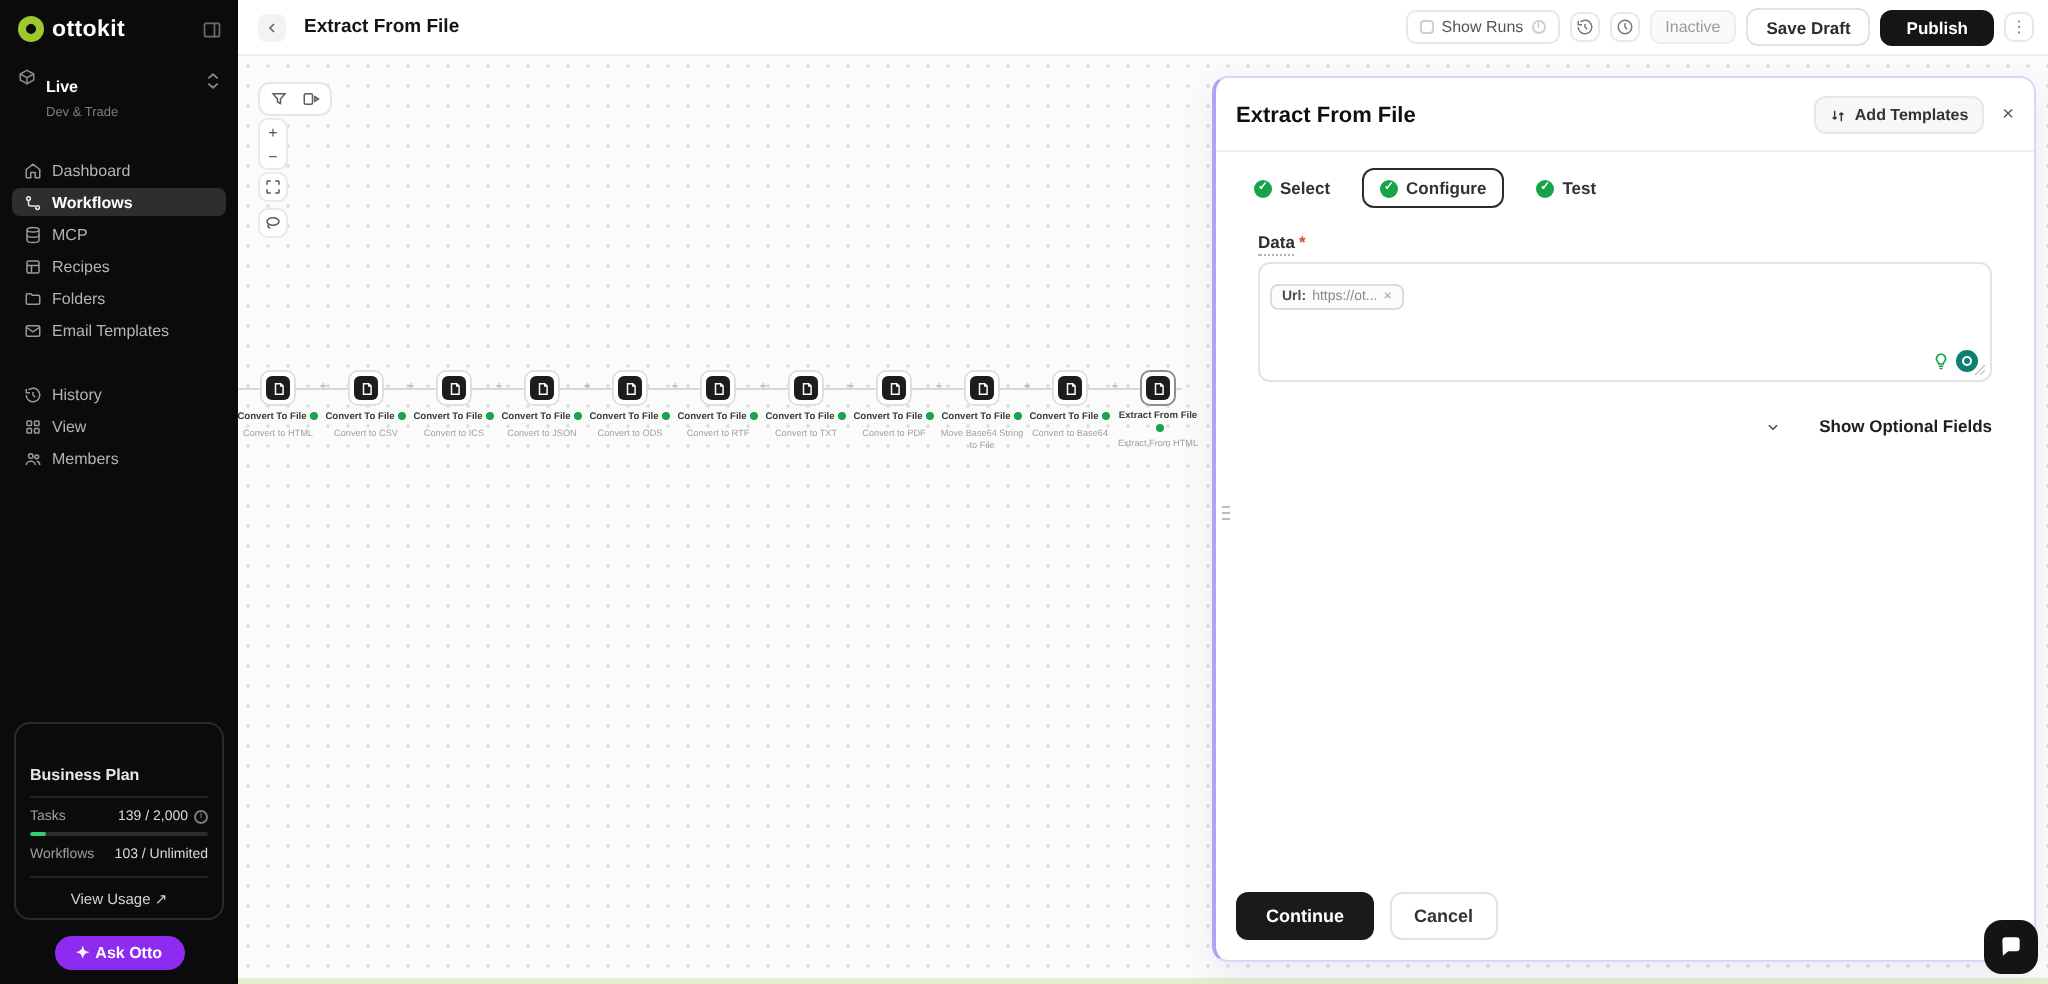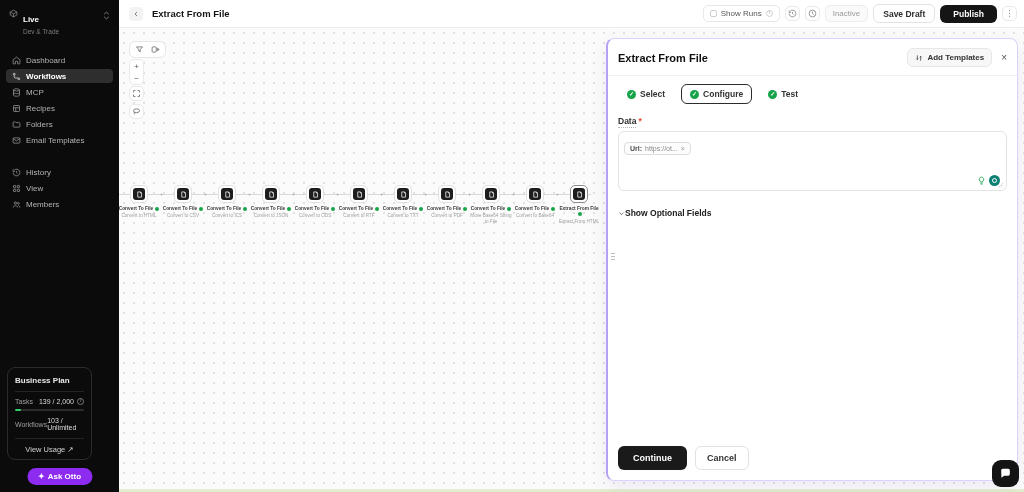--- a/index.html
+++ b/index.html
@@ -17,21 +17,21 @@
   .env-ic { color:#8a8a8a; margin-right:5px; margin-top:1px; display:flex; }
   .env-name { color:#fff; font-size:8px; font-weight:700; line-height:1.2; }
   .env-sub { color:#7d7d7d; font-size:6.5px; margin-top:2px; }
   .env-chev { margin-left:auto; color:#8a8a8a; display:flex; flex-direction:column; gap:1px; align-items:center; margin-top:3px; }
   .nav { padding:14px 6px 0; }
   .nav-item { display:flex; align-items:center; gap:5px; padding:3px 6px; height:14px; border-radius:4px; color:#b3b3b3; font-size:8px; margin-bottom:2px; cursor:pointer; }
   .nav-item .ni { display:flex; color:#9a9a9a; }
   .nav-item.active { background:#2e2e2e; color:#fff; font-weight:700; }
   .nav-item.active .ni { color:#e8e8e8; }
   .nav-gap { height:16px; }
-  .plan-card { position:absolute; left:7px; width:85px; bottom:32px; border:1px solid #2b2b2b; border-radius:8px; padding:8px 7px 5px; }
+  .plan-card { position:absolute; left:7px; width:105px; bottom:32px; border:1px solid #2b2b2b; border-radius:8px; padding:21px 7px 5px; }
   .plan-title { color:#e8e8e8; font-size:8px; font-weight:700; padding-bottom:6px; border-bottom:1px solid #242424; }
   .plan-row { display:flex; justify-content:space-between; align-items:center; font-size:7px; margin-top:6px; }
   .plan-lb { color:#9f9f9f; }
   .plan-val { color:#dcdcdc; display:flex; align-items:center; gap:3px; }
   .info-dot { width:7px; height:7px; border:1px solid #7a7a7a; border-radius:50%; color:#9a9a9a; font-size:4.5px; display:grid; place-items:center; line-height:1; }
   .prog { height:2px; background:#2c2c2c; border-radius:2px; margin-top:4px; overflow:hidden; }
   .prog-fill { height:100%; background:#2fd06a; border-radius:2px; }
   .plan-div { border-top:1px solid #242424; margin-top:7px; }
   .view-usage { text-align:center; font-size:7.5px; color:#d4d4d4; padding-top:6px; cursor:pointer; }
   .ask-otto { position:absolute; bottom:7px; left:50%; transform:translateX(-50%); display:flex; align-items:center; gap:3px; background:#8e2bf0; color:#fff; border:none; font-family:inherit; font-size:8px; font-weight:700; padding:4px 11px; border-radius:999px; cursor:pointer; white-space:nowrap; }
@@ -74,47 +74,57 @@
   .grip { position:absolute; left:3px; top:212px; width:4px; }
   .grip i { display:block; height:1px; background:#bdbdbd; margin:2px 0; }
   .panel-header { display:flex; align-items:center; padding:9px 10px 8px; border-bottom:1px solid #f1f1f1; }
   .panel-title { font-size:11px; font-weight:700; color:#101010; }
   .add-cond { margin-left:auto; display:flex; align-items:center; gap:4px; background:#f7f7f7; border:1px solid #e7e7e7; border-radius:6px; padding:4px 7px; font-size:8px; font-weight:600; color:#333; font-family:inherit; cursor:pointer; }
   .close-x { margin-left:9px; background:none; border:none; color:#555; font-size:10px; line-height:1; cursor:pointer; font-family:inherit; }
   .steps { display:flex; align-items:flex-start; gap:7px; padding:8px 10px 9px; }
   .step { display:flex; align-items:center; gap:4px; font-size:8.5px; font-weight:600; color:#333; padding:4px 8px; border:1px solid transparent; border-radius:6px; cursor:pointer; }
   .step.active { border-color:#2c2c2c; }
   .step-ck { width:9px; height:9px; border-radius:50%; background:#17a34a; color:#fff; font-size:6px; display:grid; place-items:center; line-height:1; }
-  .panel-body { padding:3px 10px 0; }
+  .panel-body { padding:3px 21px 0; }
   .field-label { font-size:8.5px; font-weight:700; color:#2f2f2f; }
   .field-label .u { border-bottom:1px dotted #b5b5b5; padding-bottom:1px; }
   .req { color:#e0452e; margin-left:2px; }
   .databox { margin-top:5px; height:60px; border:1px solid #e3e3e3; border-radius:6px; position:relative; padding:5px; cursor:text; }
   .chip { display:inline-flex; align-items:center; gap:3px; border:1px solid #dcdcdc; background:#fcfcfc; border-radius:4px; padding:2px 5px; font-size:7px; color:#8a8a8a; }
   .chip b { color:#4c4c4c; font-weight:600; }
   .chip .x { color:#9a9a9a; cursor:pointer; }
   .databox-ic { position:absolute; right:6px; bottom:4px; display:flex; align-items:center; gap:3px; }
   .bulb { display:flex; color:#17a34a; cursor:pointer; }
   .picker { width:11px; height:11px; border-radius:50%; background:#0d8074; display:grid; place-items:center; cursor:pointer; }
   .picker i { width:5px; height:5px; border:1.5px solid #fff; border-radius:50%; display:block; }
   .rz { position:absolute; right:2px; bottom:2px; color:#c7c7c7; display:flex; }
-  .optional-row { display:flex; align-items:center; gap:0; margin-top:17px; font-size:8.5px; font-weight:600; color:#202020; cursor:pointer; }
+  .optional-row { display:flex; align-items:center; gap:20px; margin-top:17px; font-size:8.5px; font-weight:600; color:#202020; cursor:pointer;justify-content:flex-end; }
   .optional-row .chev { display:flex; color:#444; }
   .panel-footer { position:absolute; left:10px; bottom:10px; display:flex; gap:8px;margin-top:28px; }
   .continue-btn { background:#1a1a1a; color:#fff; border:none; border-radius:6px; padding:6px 15px; font-size:9px; font-weight:700; font-family:inherit; cursor:pointer; }
   .cancel-btn { background:#fff; color:#333; border:1px solid #e2e2e2; border-radius:6px; padding:6px 11px; font-size:9px; font-weight:600; font-family:inherit; cursor:pointer; }
 
   .chat-fab { position:absolute; right:5px; bottom:5px; width:27px; height:27px; background:#141414; border:none; border-radius:9px; display:grid; place-items:center; cursor:pointer; z-index:9; }
 </style>
 </head>
 <body>
 
 <div class="stage">
 
   <aside class="sidebar">
+    <div class="logo-row">
+      <span class="logo-ring"></span>
+      <span class="logo-text">ottokit</span>
+      <span class="collapse-ic">
+        <svg width="10" height="10" viewBox="0 0 24 24" fill="none" stroke="currentColor" stroke-width="2">
+            <rect x="3" y="4" width="18" height="16" rx="2"></rect>
+            <path d="M15 4v16"></path>
+          </svg>
+      </span>
+    </div>
     <div class="env-row">
       <span class="env-ic">
         <svg width="9" height="9" viewBox="0 0 24 24" fill="none" stroke="currentColor" stroke-width="2">
             <path d="M21 8l-9-5-9 5v8l9 5 9-5z"></path>
             <path d="M3 8l9 5 9-5M12 13v9"></path>
           </svg>
       </span>
       <span>
         <span class="env-name">Live</span>
         <div class="env-sub">Dev &amp; Trade</div>

